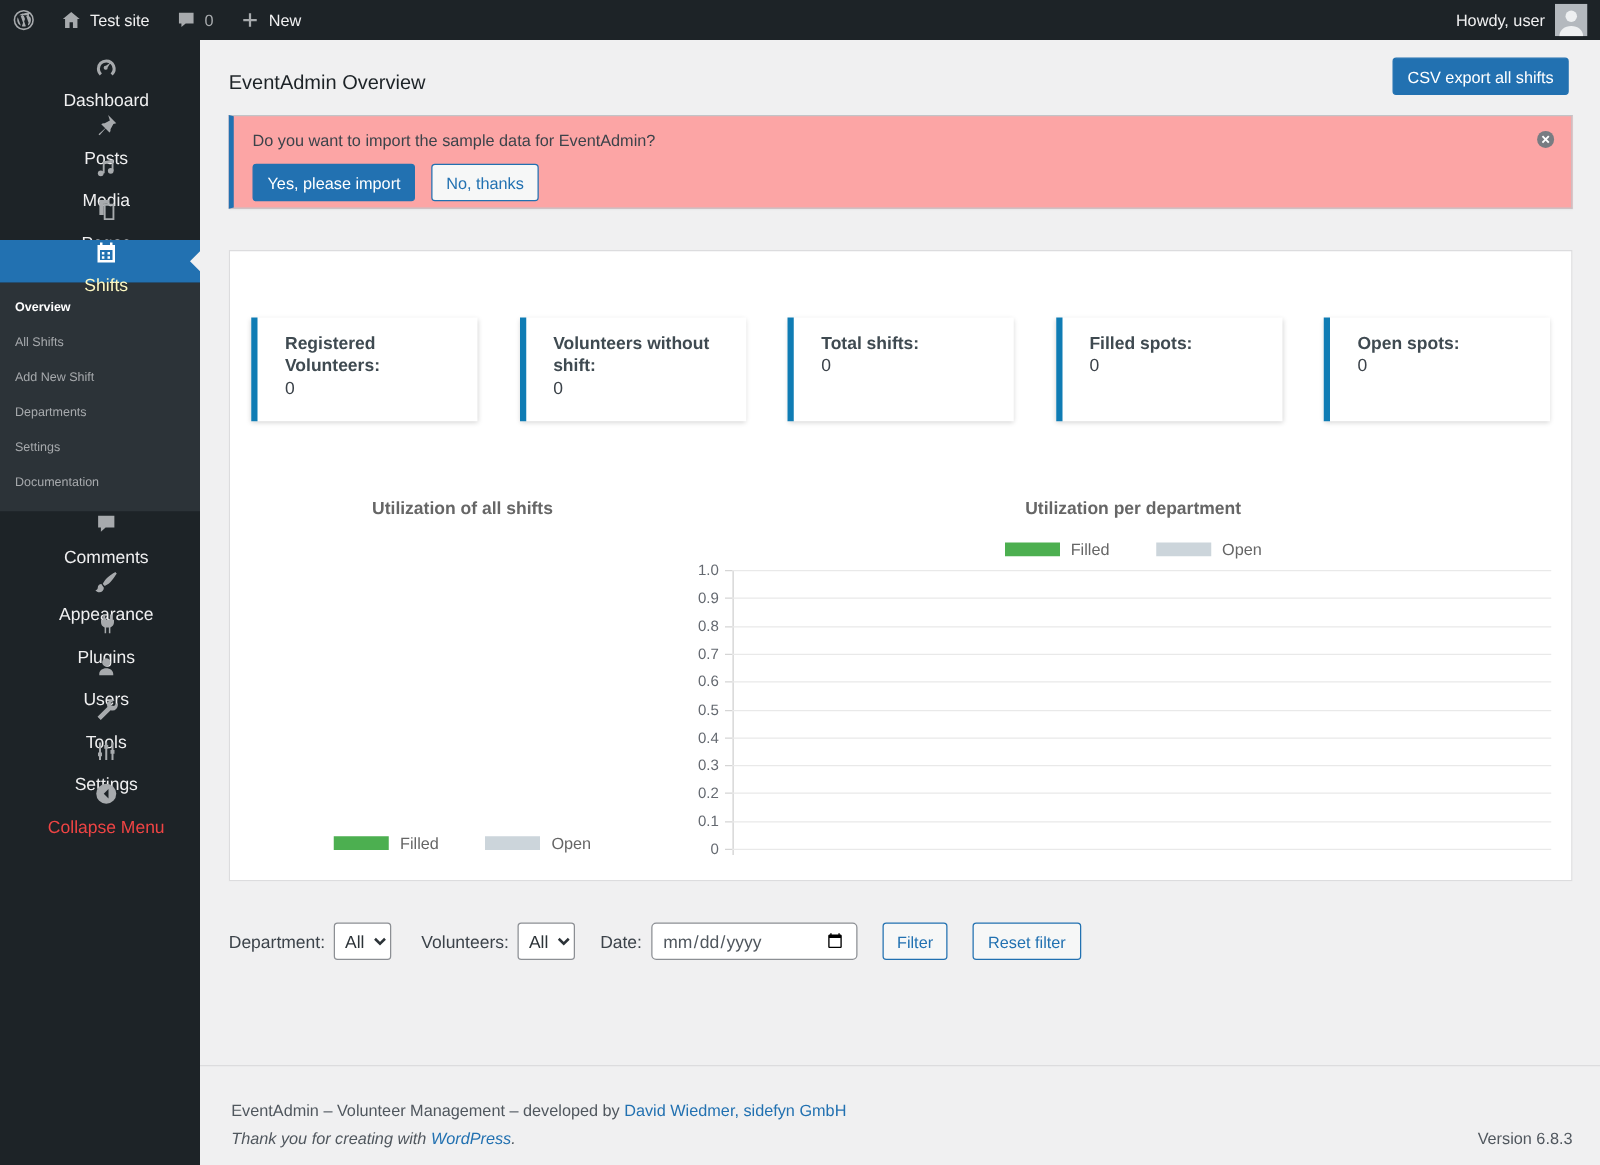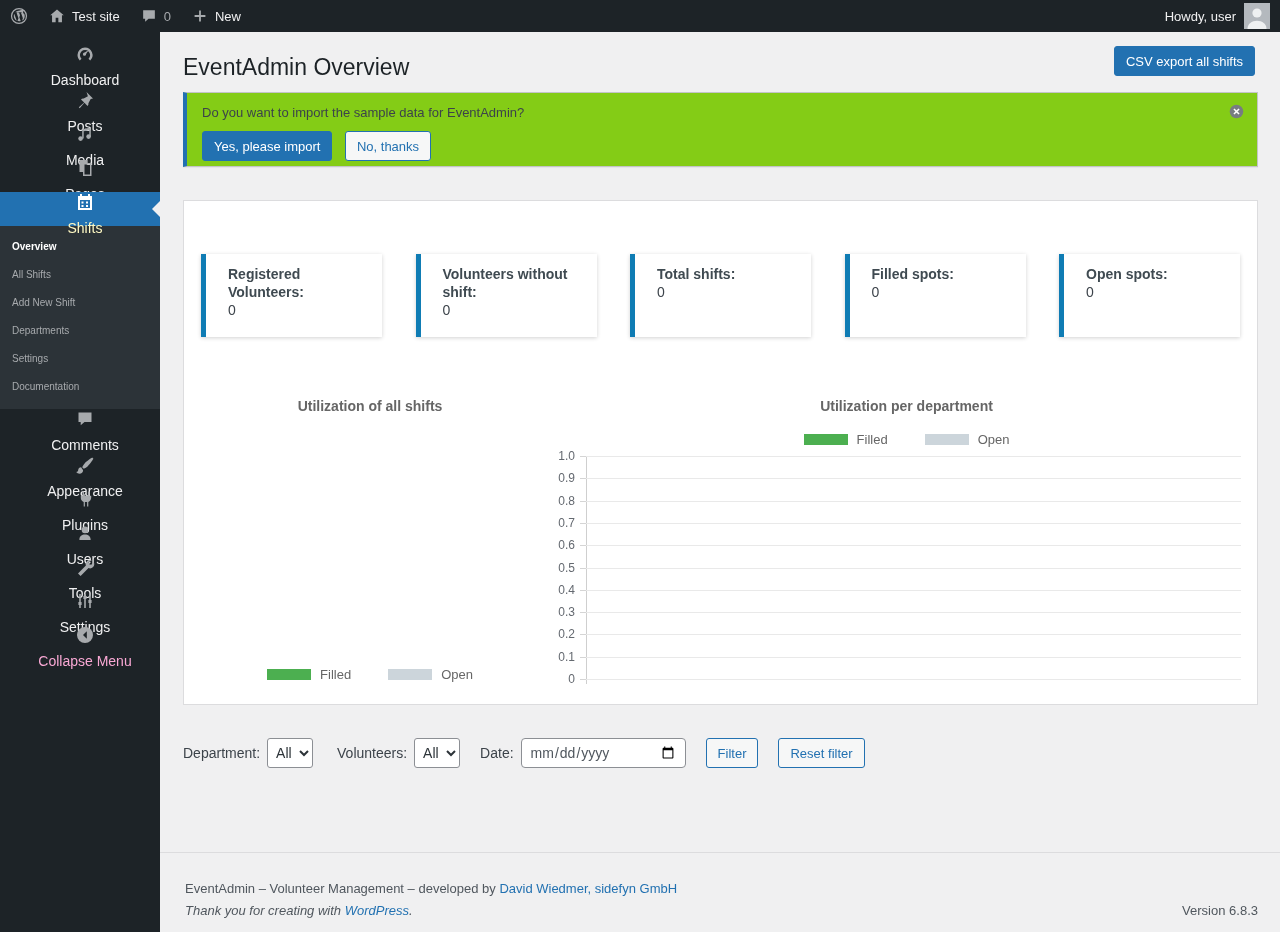--- a/index.html
+++ b/index.html
@@ -26,34 +26,34 @@
   .menu-item .mi-icon { width:20px; height:20px; color:#a7aaad; display:inline-flex; flex:none; }
   .menu-item .mi-icon svg { width:20px; height:20px; }
   .menu-item.active { background:#2271b1; color:#fef9c3; }
   .menu-item.active .mi-icon { color:#fff; }
   .menu-item.active::after { content:""; position:absolute; right:0; top:50%; margin-top:-8px;
                border:8px solid transparent; border-right-color:#f0f0f1; }
   .submenu { background:#2c3338; padding:7px 0 8px; }
   .submenu-item { display:block; padding:7px 0 7px 12px; font-size:10px; color:#a7aaad;
                cursor:pointer; line-height:14px; }
   .submenu-item.active { color:#fff; font-weight:bold; }
-  .collapse-label { color:#f9a8d4; }
+  .collapse-label { color:#ef4444; }
 
   
   #content { position:relative; margin-left:160px; height:900px; margin-top:32px;
              padding:0 22px 0 23px; }
-  h1.page-title { font-size:23px; font-weight:400; color:#1d2327; padding-top:20px; line-height:30px; }
+  h1.page-title { font-size:16px; font-weight:400; color:#1d2327; padding-top:20px; line-height:30px; }
   .btn { display:inline-flex; align-items:center; justify-content:center; height:30px;
          padding:0 11px; border-radius:3px; font-size:13px; cursor:pointer;
          border:1px solid transparent; font-family:"Liberation Sans", sans-serif; }
   .btn-primary { background:#2271b1; border-color:#2271b1; color:#fff; }
   .btn-secondary { background:#f6f7f7; border-color:#2271b1; color:#2271b1; }
   .export-btn { position:absolute; top:14px; right:25px; }
 
-  .notice { position:relative; margin-top:10px; height:75px; background:#84cc16;
+  .notice { position:relative; margin-top:10px; height:75px; background:#fca5a5;
             border:1px solid #c3c4c7; border-left:4px solid #2271b1;
             box-shadow:0 1px 1px rgba(0,0,0,.04); padding:11px 15px; }
   .notice-msg { font-size:13px; color:#3c434a; line-height:17px; margin-bottom:10px; }
   .notice-close { position:absolute; top:10px; right:12px; width:17px; height:17px;
             color:#787c82; cursor:pointer; }
   .notice-close svg { width:17px; height:17px; }
   .notice .btn + .btn { margin-left:8px; }
 
   
   .panel { position:relative; margin-top:33px; height:505px; background:#fff;

